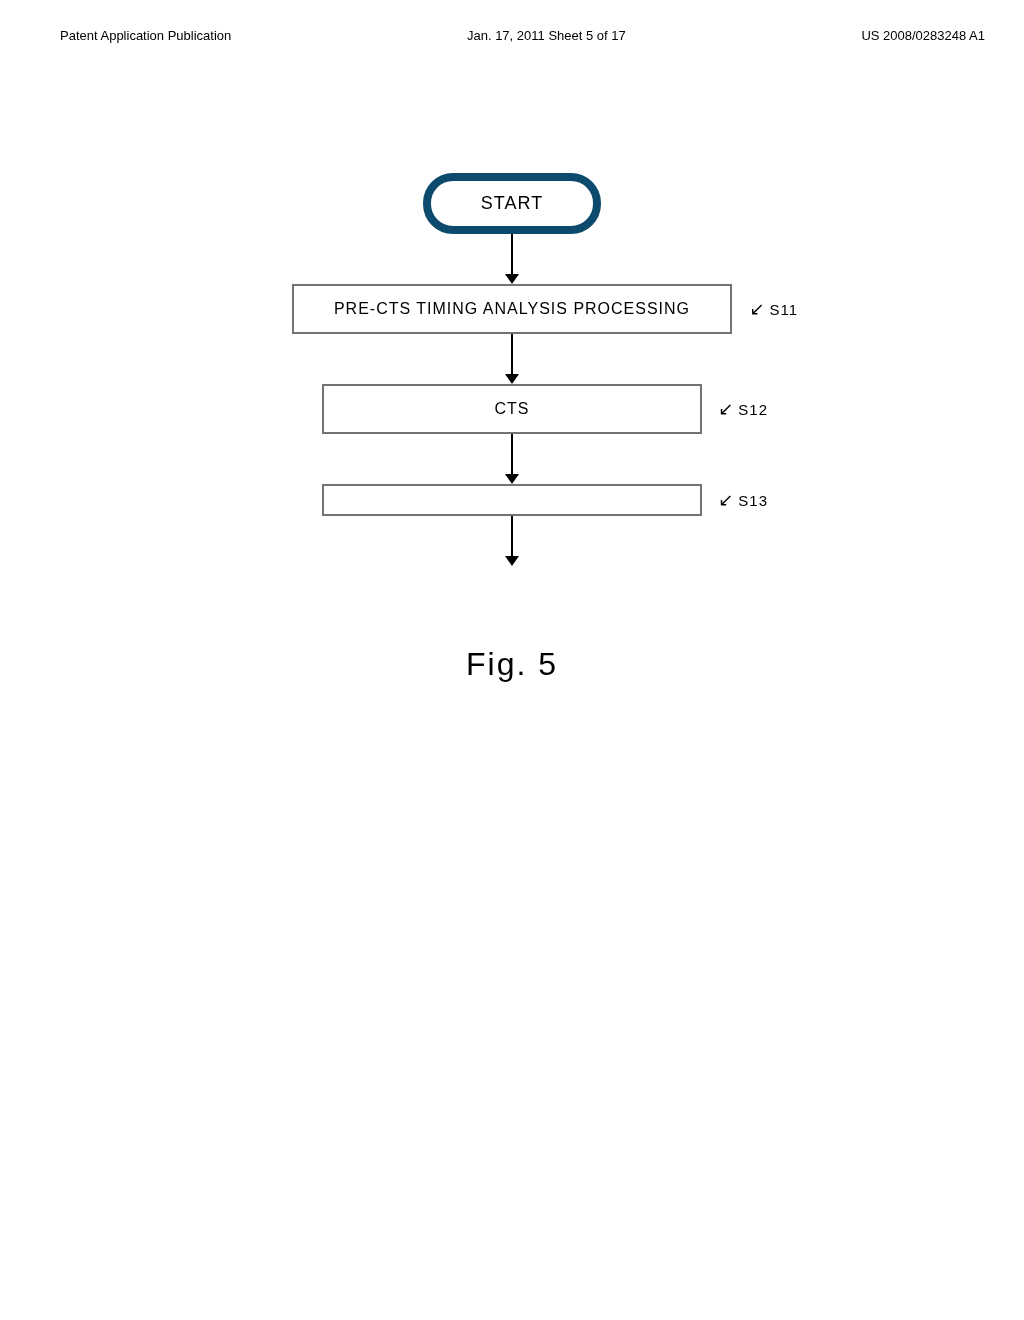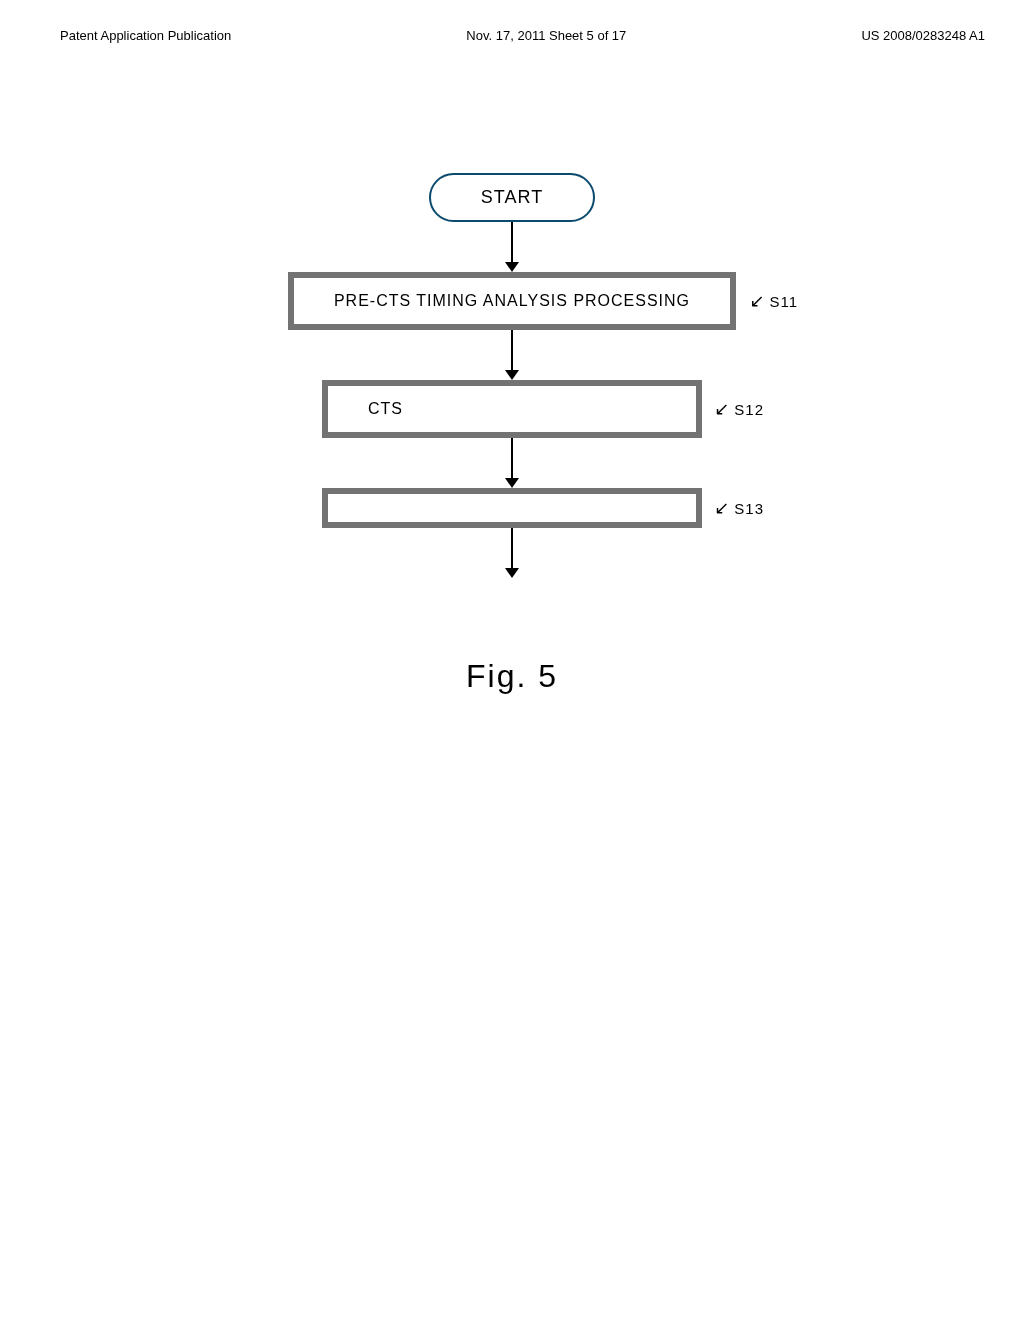--- a/index.html
+++ b/index.html
@@ -35,41 +35,41 @@
 
     .flowchart {
       display: flex;
       flex-direction: column;
       align-items: center;
       gap: 0;
     }
 
     
     .node-start {
-      border: 2px solid #0c4a6e;
+      border: 8px solid #0c4a6e;
       border-radius: 30px;
       padding: 12px 50px;
       font-size: 18px;
       font-family: Arial, sans-serif;
       letter-spacing: 1px;
       background: #fff;
       min-width: 160px;
       text-align: center;
     }
 
     
     .node-rect {
-      border: 6px solid #737373;
+      border: 2px solid #737373;
       padding: 14px 40px;
       font-size: 16px;
       font-family: Arial, sans-serif;
       letter-spacing: 1px;
       background: #fff;
       min-width: 380px;
-      text-align: left;
+      text-align: center;
       position: relative;
     }
 
     
     .arrow-down {
       display: flex;
       flex-direction: column;
       align-items: center;
       height: 50px;
       position: relative;
@@ -112,21 +112,21 @@
 
     .step-label .curve-icon {
       font-size: 18px;
     }
   </style>
 </head>
 <body>
 
 <div class="page-header">
   <span>Patent Application Publication</span>
-  <span>Nov. 17, 2011   Sheet 5 of 17</span>
+  <span>Jan. 17, 2011   Sheet 5 of 17</span>
   <span>US 2008/0283248 A1</span>
 </div>
 
 <div class="diagram-container">
   <div class="flowchart">
 
     <div class="node-start">
       <span>START</span>
     </div>
 

